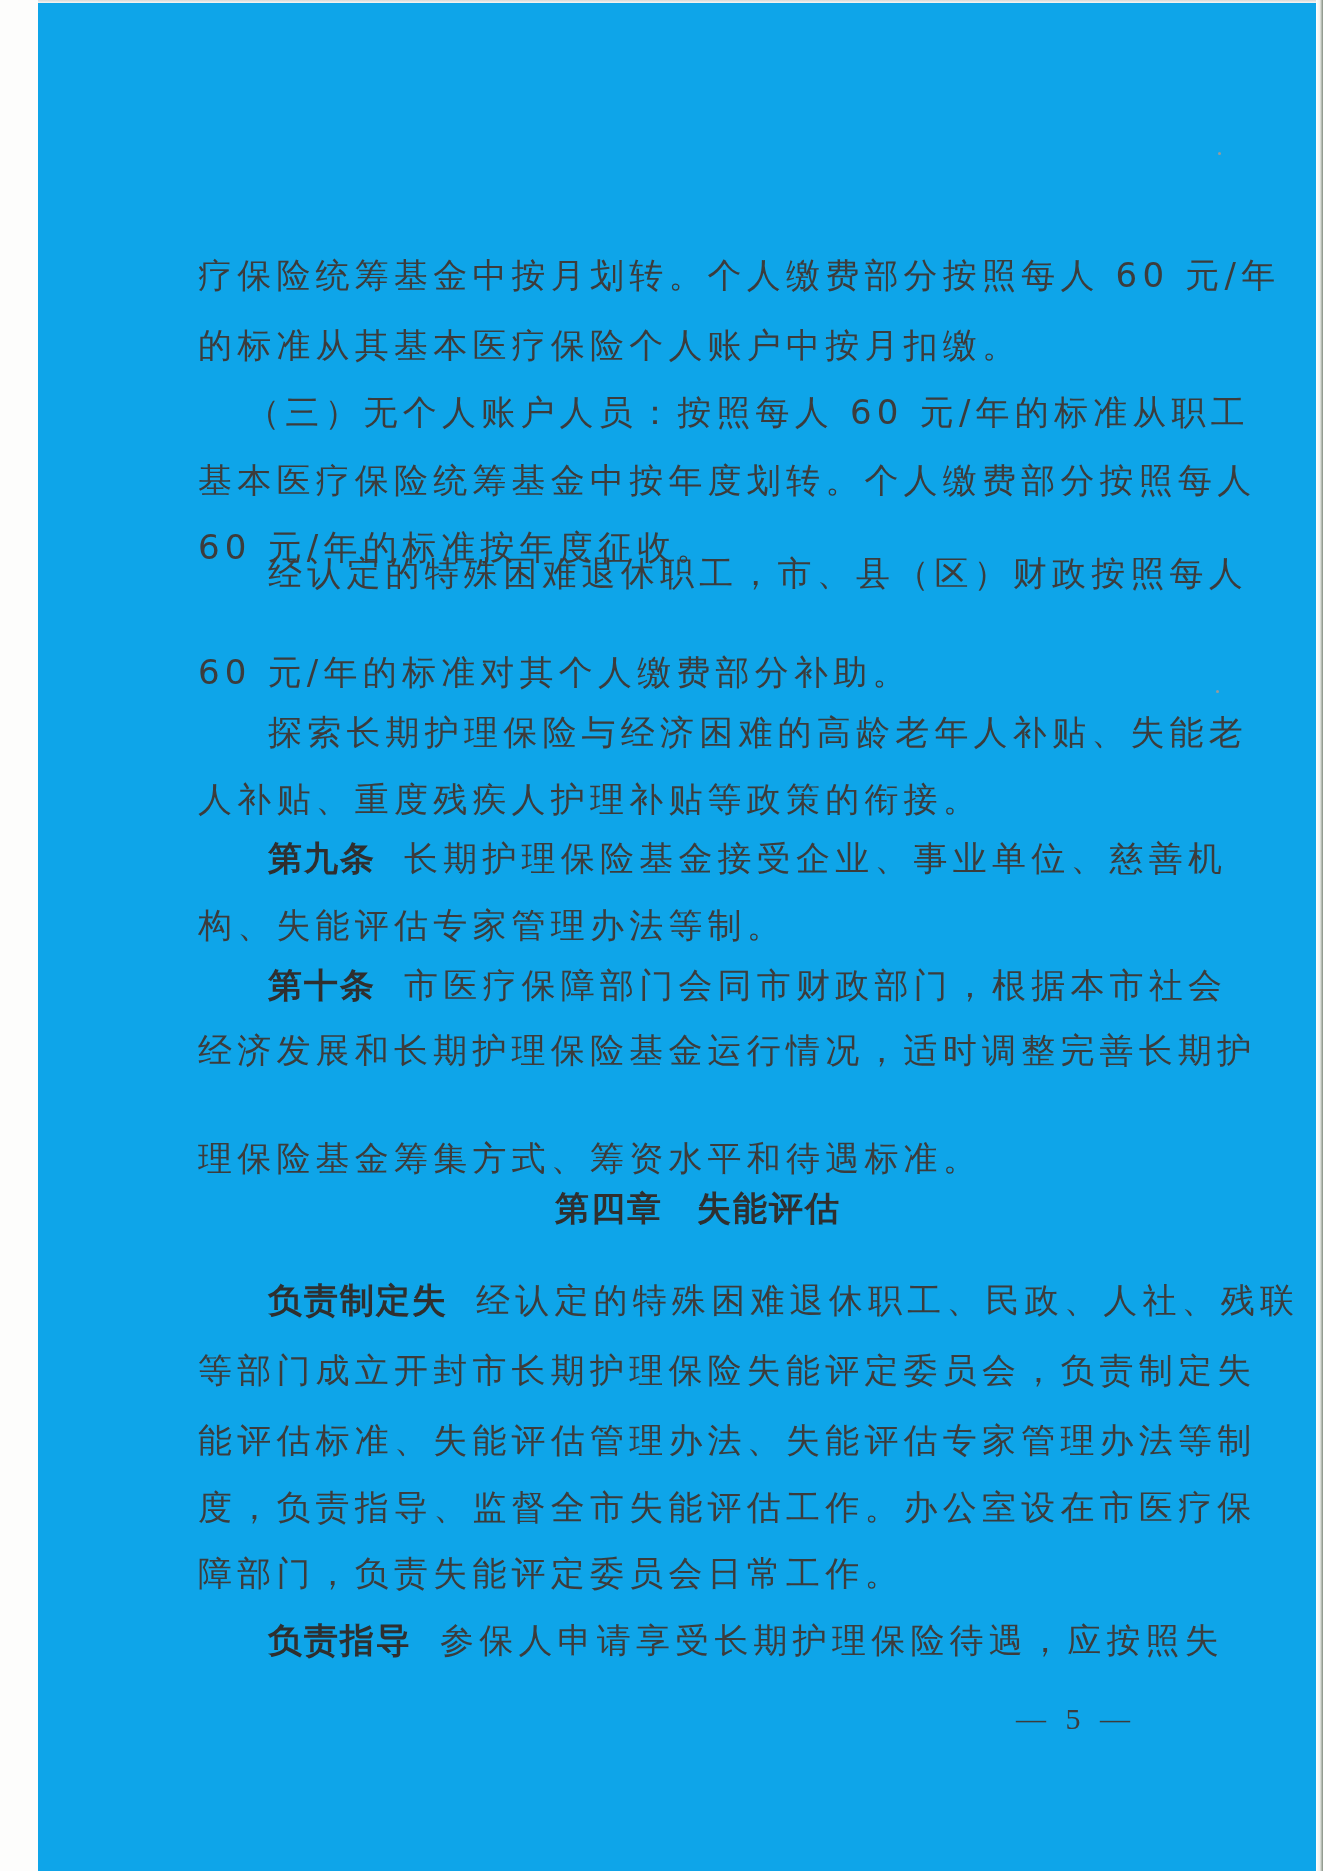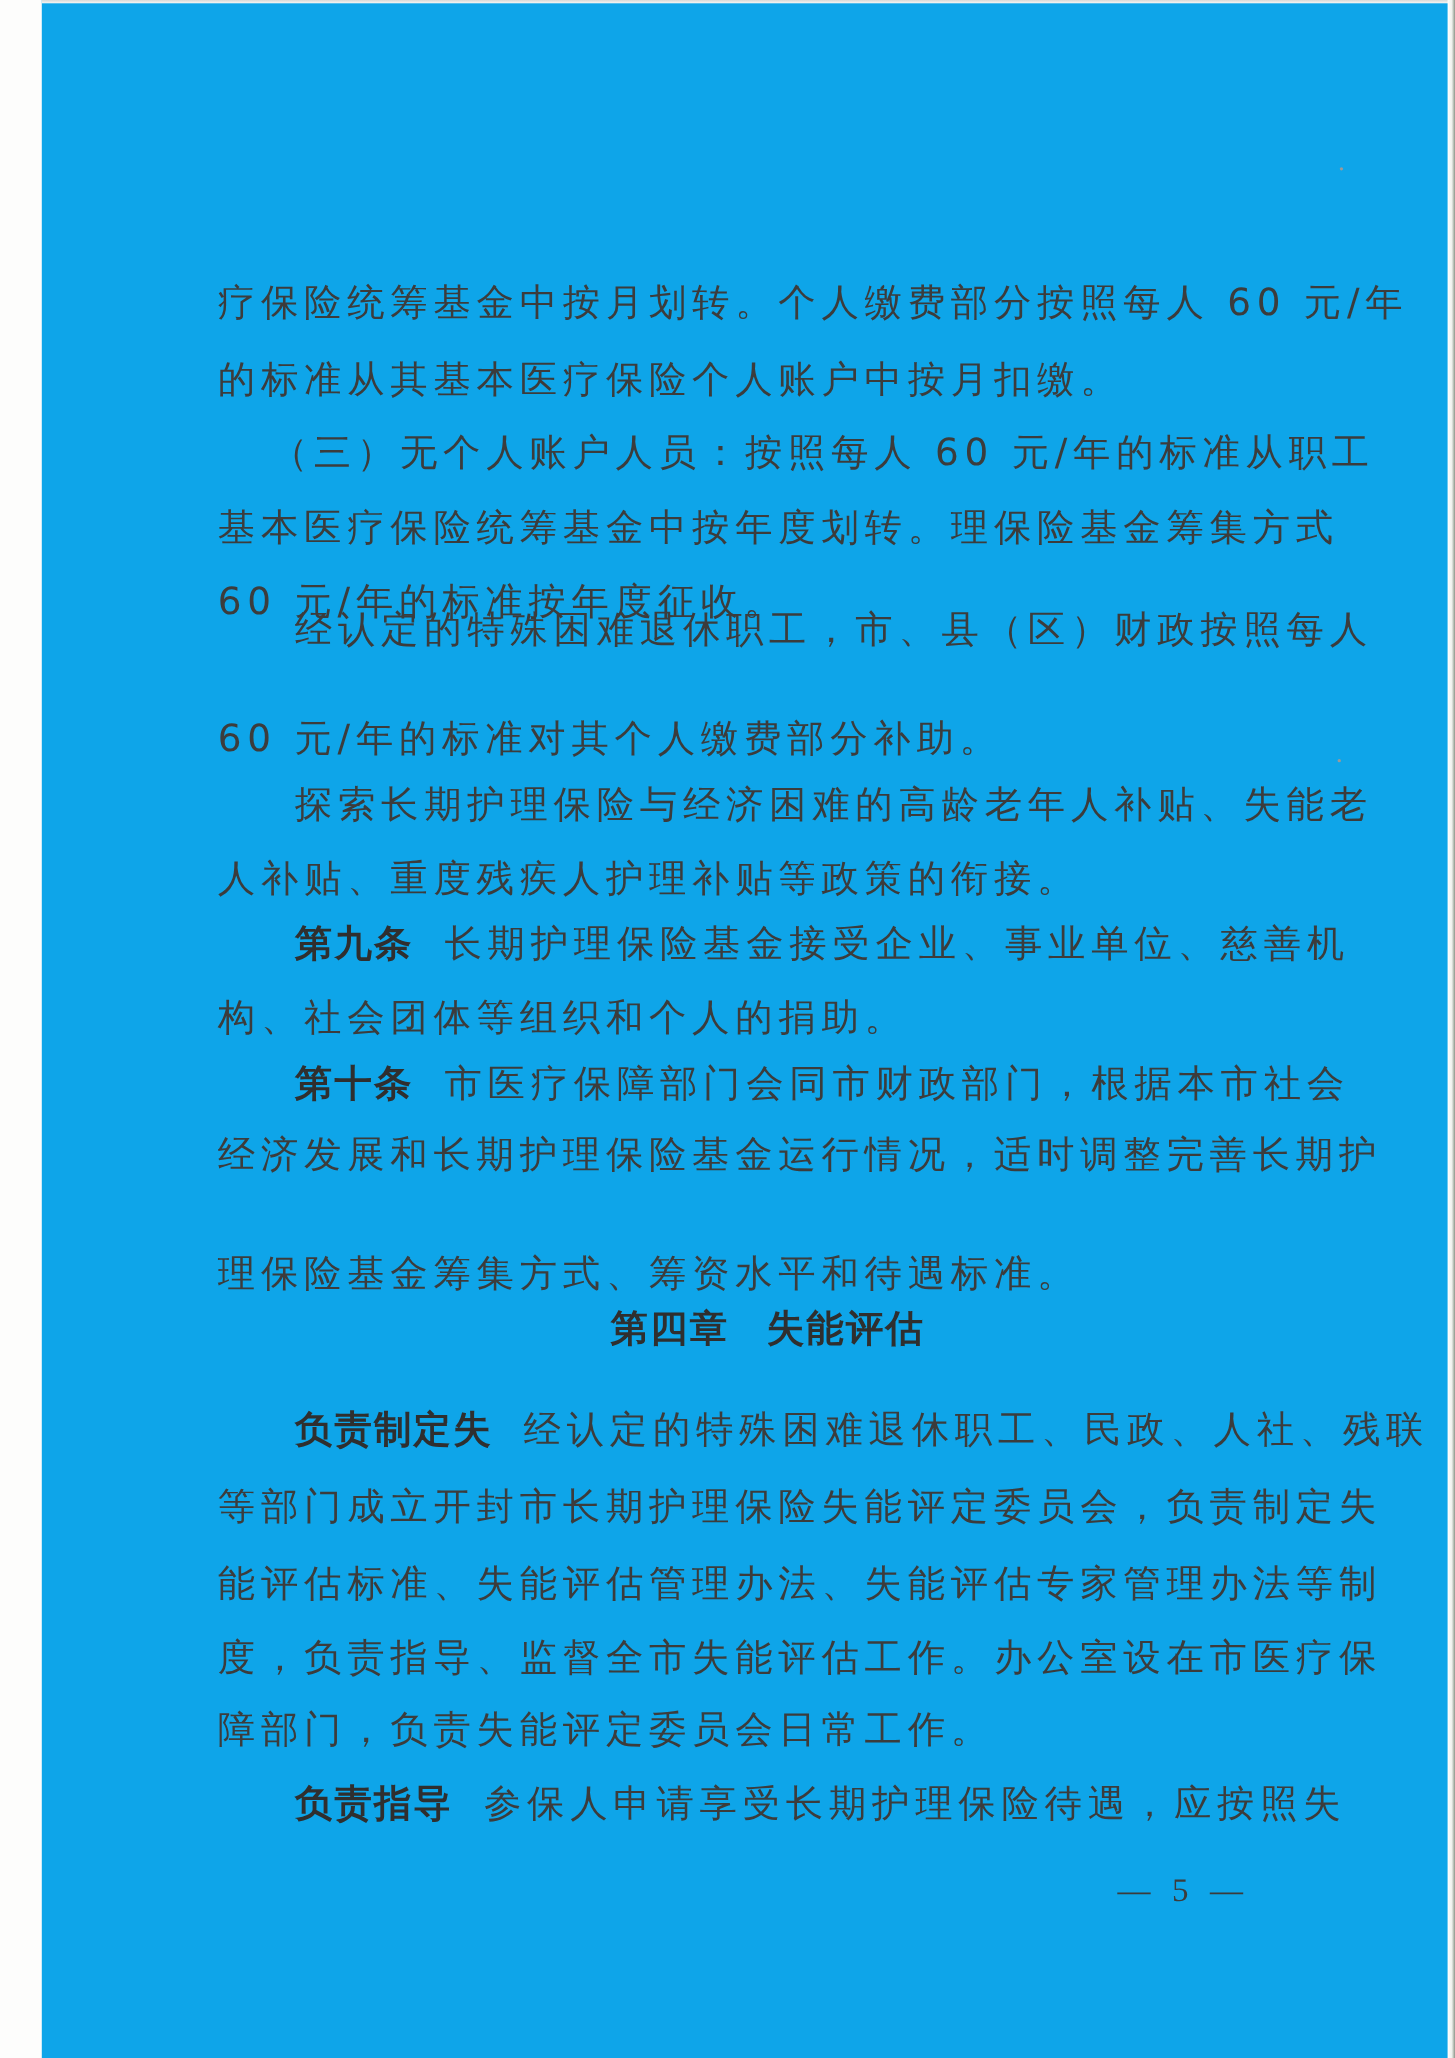--- a/index.html
+++ b/index.html
@@ -100,33 +100,33 @@
   <div class="binding-strip"></div>
   <div class="speck" style="left:1180px; top:152px;"></div>
   <div class="speck" style="left:1178px; top:690px;"></div>
 
   <div class="text-block">
 
     <div class="line" style="top:255px;">疗保险统筹基金中按月划转。个人缴费部分按照每人 60 元/年</div>
     <div class="line" style="top:325px;">的标准从其基本医疗保险个人账户中按月扣缴。</div>
 
     <div class="line" style="top:392px; left:48px;">（三）无个人账户人员：按照每人 60 元/年的标准从职工</div>
-    <div class="line" style="top:460px;">基本医疗保险统筹基金中按年度划转。理保险基金筹集方式</div>
+    <div class="line" style="top:460px;">基本医疗保险统筹基金中按年度划转。个人缴费部分按照每人</div>
     <div class="line" style="top:527px;">60 元/年的标准按年度征收。</div>
 
     <div class="line indent" style="top:553px;">经认定的特殊困难退休职工，市、县（区）财政按照每人</div>
     <div class="line" style="top:652px;">60 元/年的标准对其个人缴费部分补助。</div>
 
     <div class="line indent" style="top:712px;">探索长期护理保险与经济困难的高龄老年人补贴、失能老</div>
     <div class="line" style="top:779px;text-align:right;">人补贴、重度残疾人护理补贴等政策的衔接。</div>
 
     <div class="line indent" style="top:838px;">
       <span class="bold">第九条</span><span>长期护理保险基金接受企业、事业单位、慈善机</span>
     </div>
-    <div class="line" style="top:905px;">构、社会团体等组织和个人的捐助。</div>
+    <div class="line" style="top:905px;">构、失能评估专家管理办法等制。</div>
 
     <div class="line indent" style="top:965px;">
       <span class="bold">第十条</span><span>市医疗保障部门会同市财政部门，根据本市社会</span>
     </div>
     <div class="line" style="top:1030px;">经济发展和长期护理保险基金运行情况，适时调整完善长期护</div>
     <div class="line" style="top:1138px;">理保险基金筹集方式、筹资水平和待遇标准。</div>
 
     <div class="chapter-title">
       <span>第四章</span><span class="gap"></span><span>失能评估</span>
     </div>

